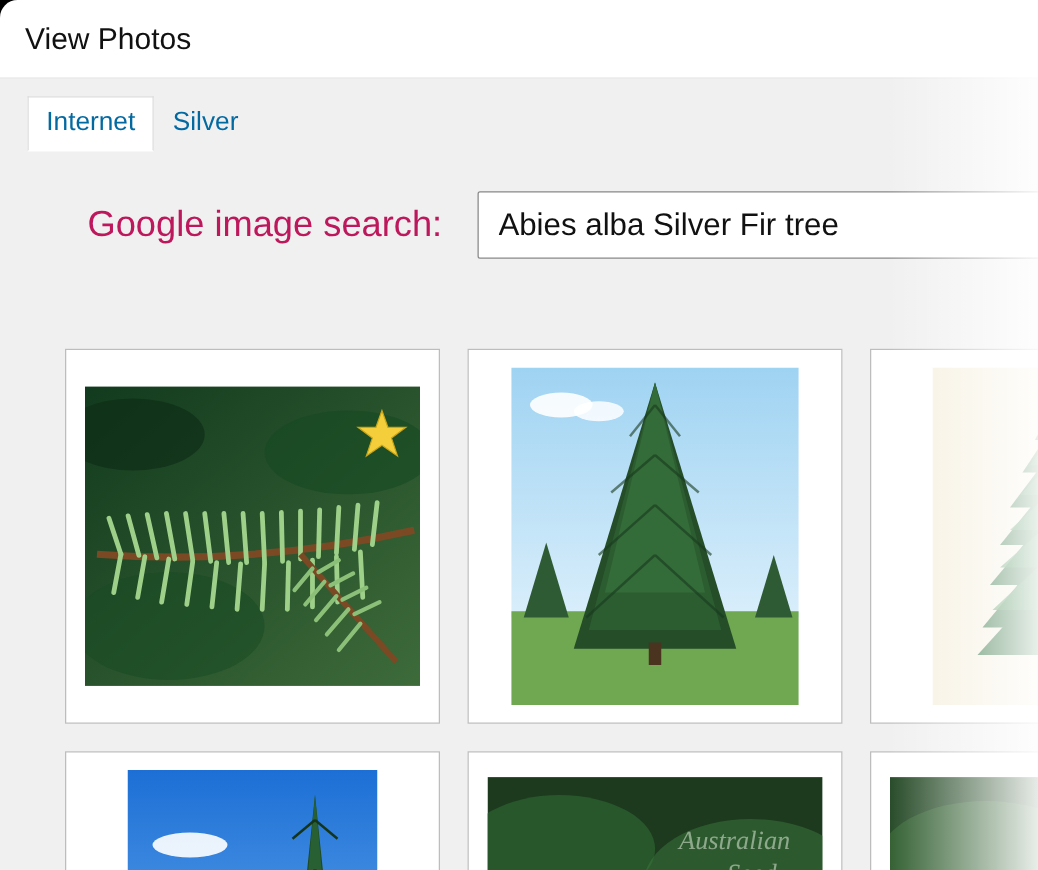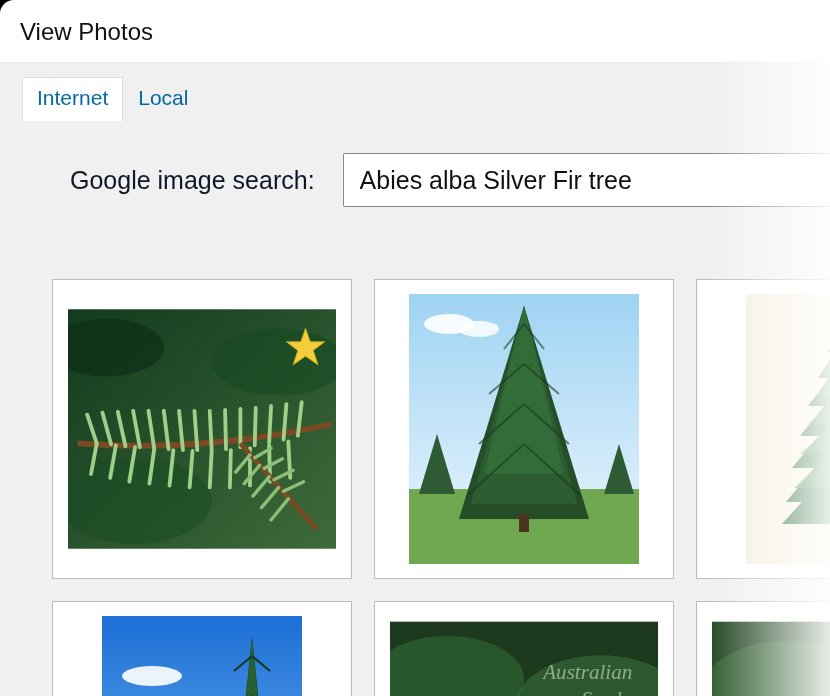--- a/index.html
+++ b/index.html
@@ -51,22 +51,22 @@
     border-bottom-color: #fff;
   }
   .search-row {
     display: flex;
     align-items: center;
     gap: 28px;
     margin-top: 32px;
     margin-left: 48px;
   }
   .search-label {
-    font-size: 25px;
-    color: #0f172a;
+    font-size: 29px;
+    color: #be185d;
   }
   .search-input {
     flex: 1;
     min-width: 430px;
     height: 54px;
     font-size: 25px;
     padding: 0 16px;
     border: 1px solid #888;
     border-radius: 2px;
     background: #fff;
@@ -115,21 +115,21 @@
 <body>
 
 <div class="window">
 
   <div class="title-bar">View Photos</div>
 
   <div class="body-area">
 
     <div class="tabs">
       <div class="tab active">Internet</div>
-      <div class="tab">Local</div>
+      <div class="tab">Silver</div>
     </div>
 
     <div class="search-row">
       <div class="search-label">Google image search:</div>
       <input class="search-input" type="text" value="Abies alba Silver Fir tree" style="">
     </div>
 
     <div class="grid">
 
       <div class="card">

